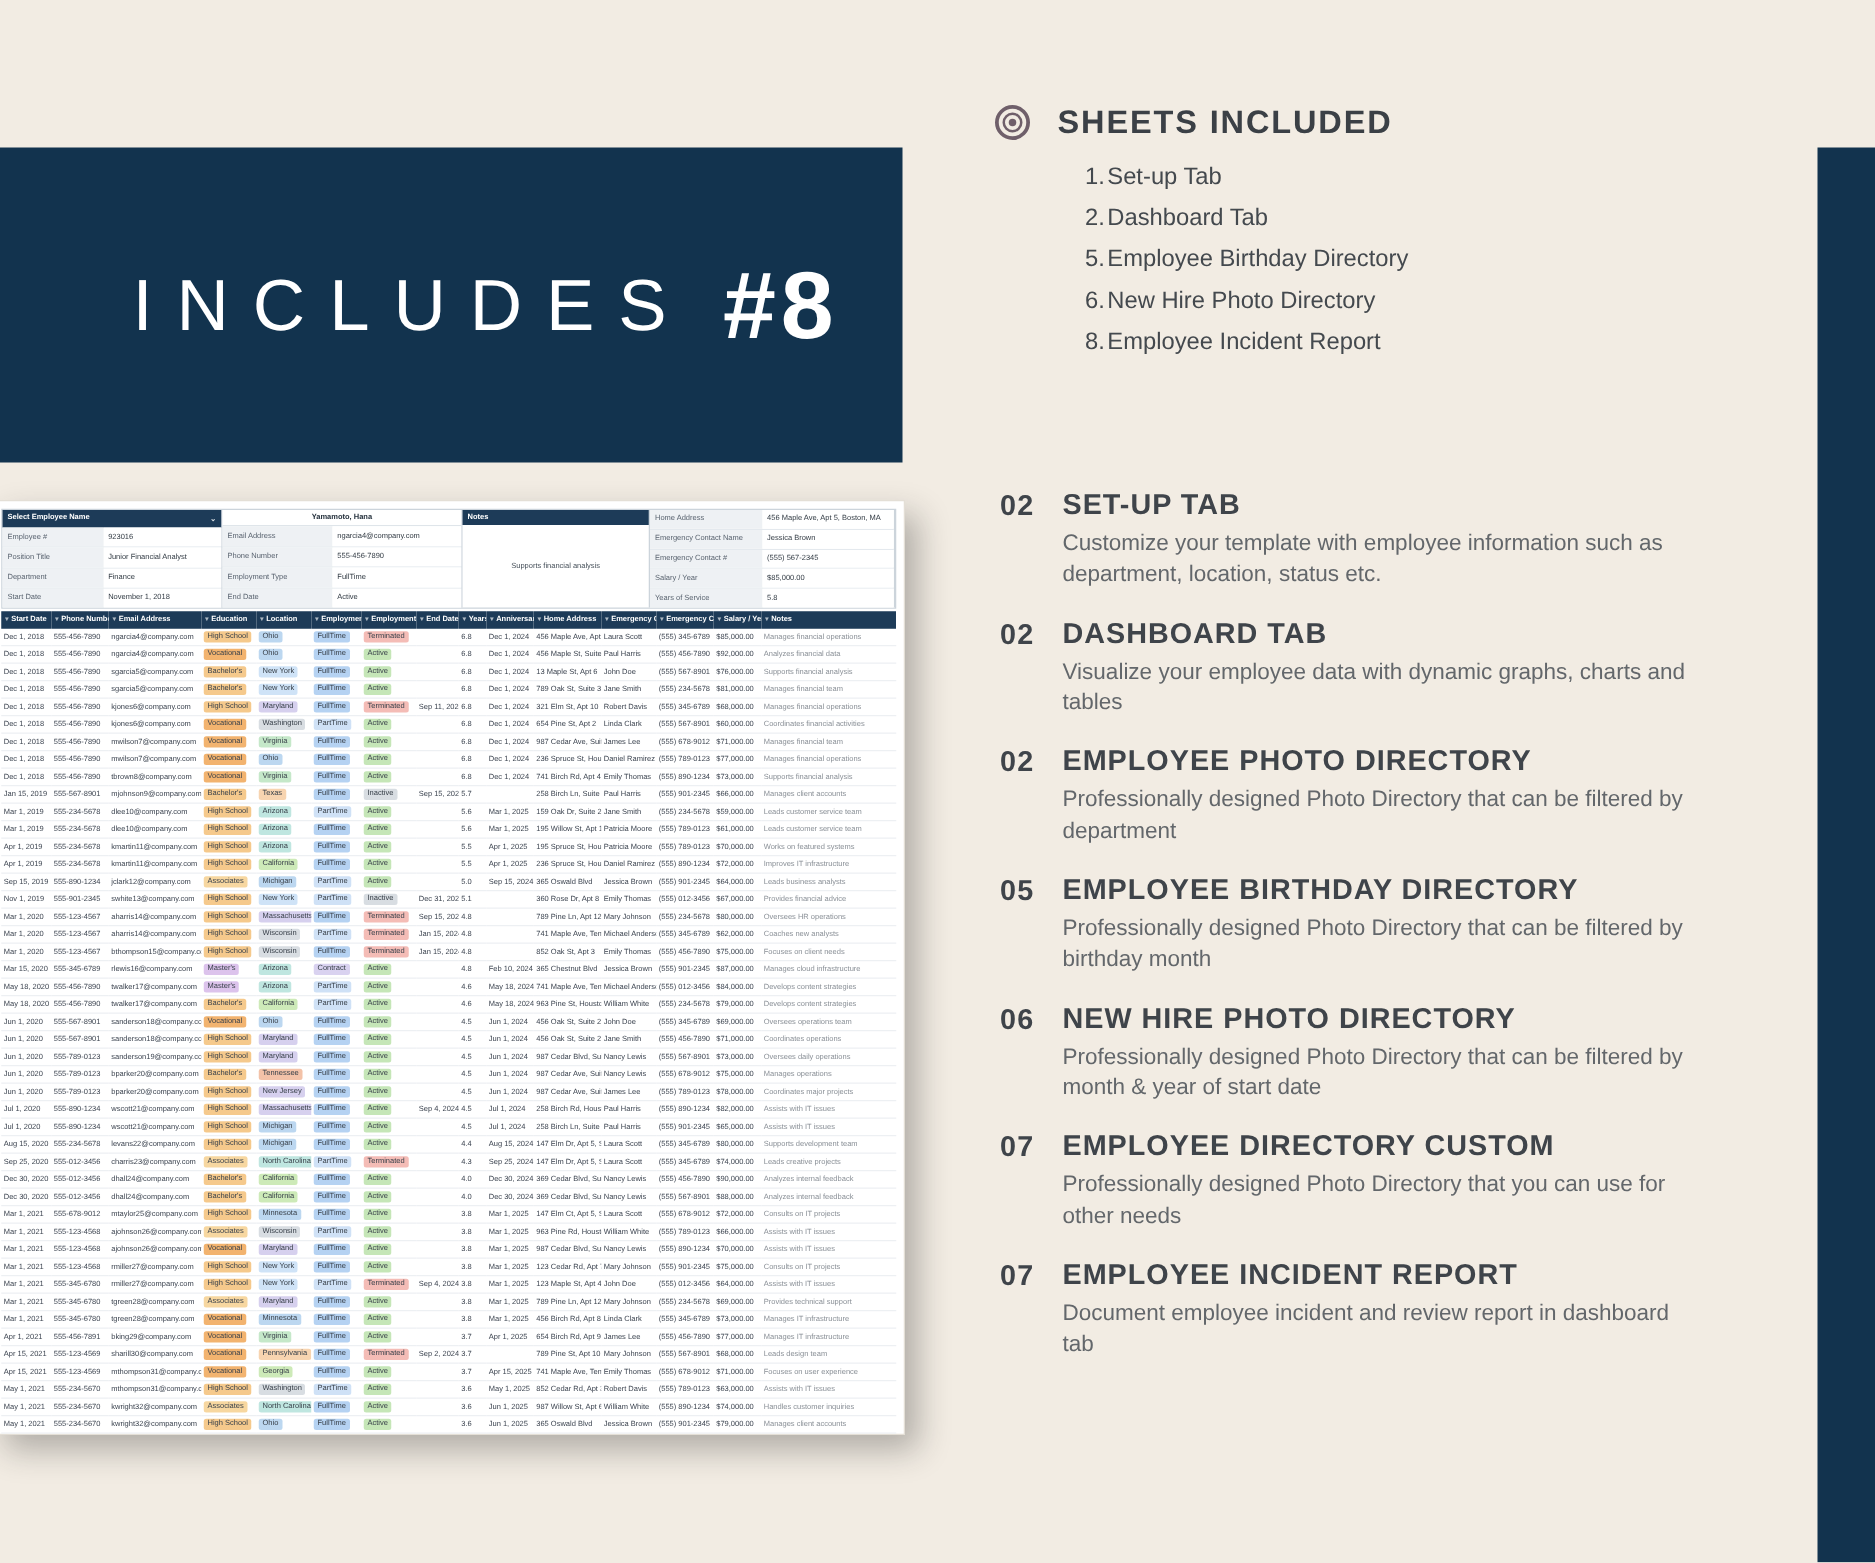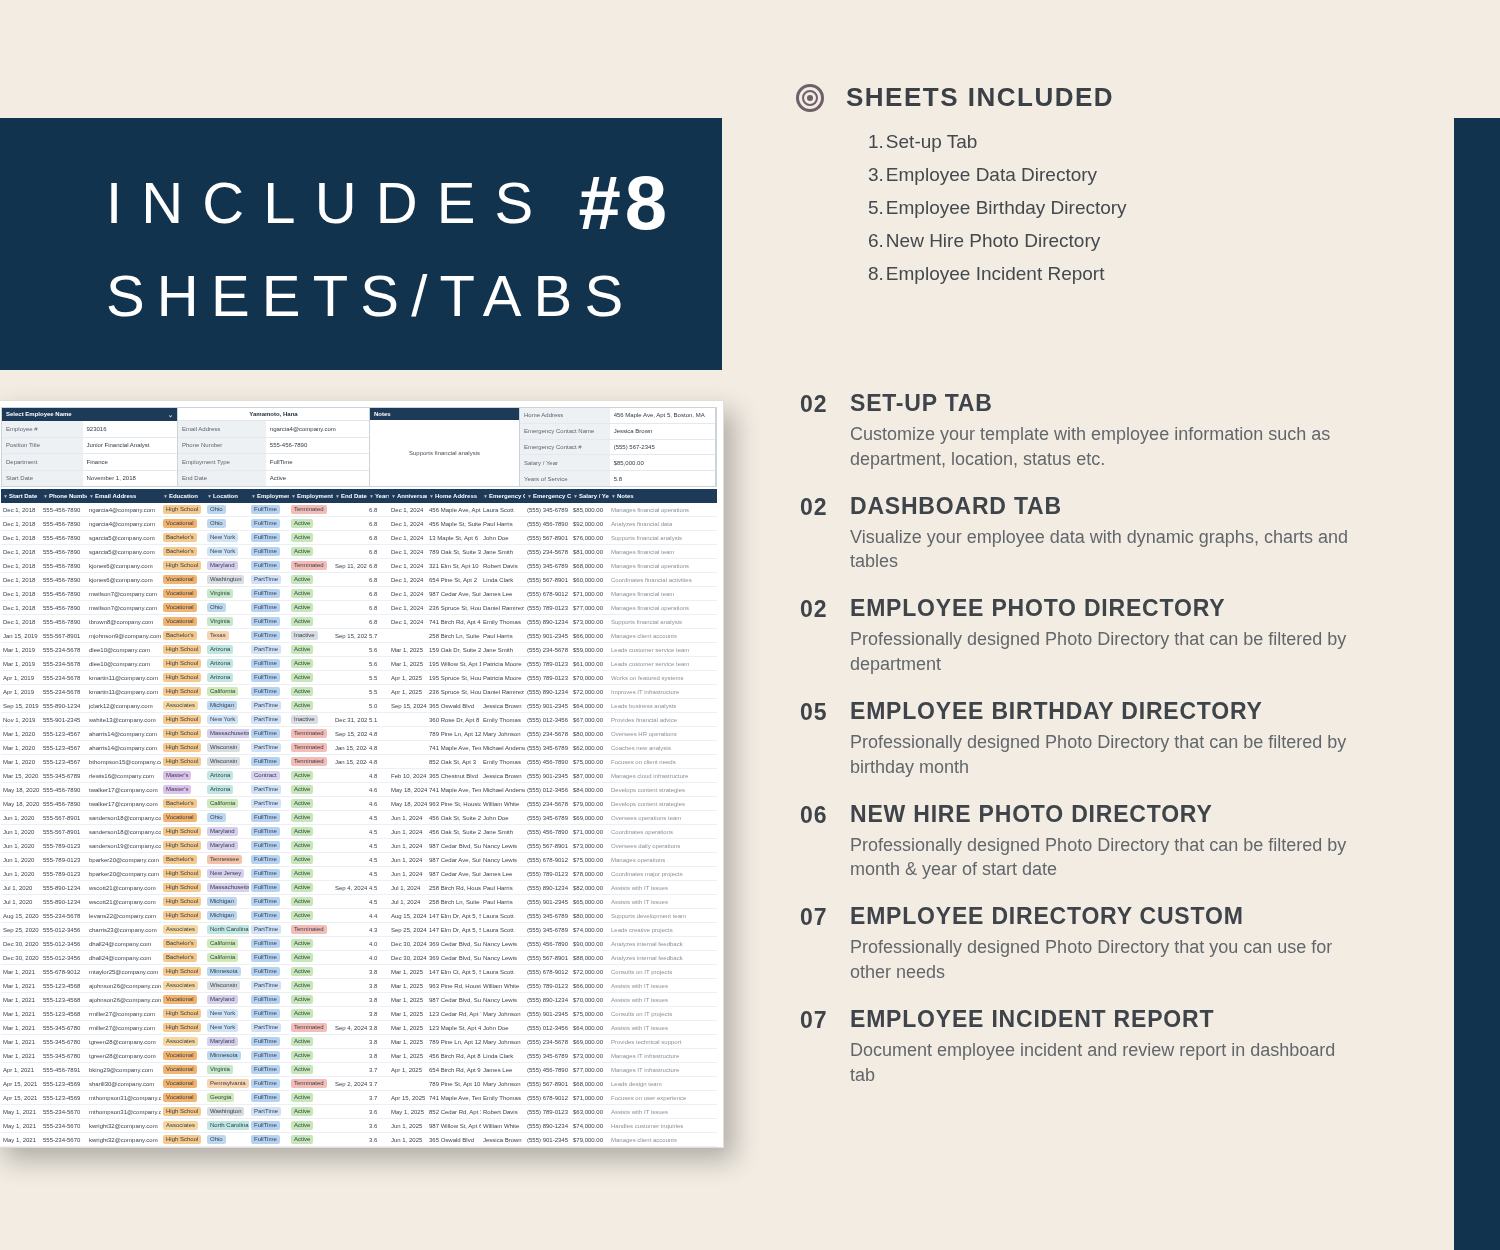--- a/index.html
+++ b/index.html
@@ -68,33 +68,32 @@
 </head>
 <body>
 
 <div class="canvas">
 
   <div class="banner">
     <div class="banner-line1">
       <span class="banner-thin">INCLUDES</span>
       <span class="banner-bold">#8</span>
     </div>
-    <div class="banner-line2">SHEETS/TABS</div>
   </div>
 
   <div class="right-strip"></div>
 
   <div class="sheets-included">
     <div class="si-header">
       <span class="bullseye"></span>
       <span class="si-title">SHEETS INCLUDED</span>
     </div>
     <ol class="si-list" id="si-list">
         <li><span class="li-num">1.</span><span>Set-up Tab</span></li>
-        <li><span class="li-num">3.</span><span>Employee Data Directory</span></li>
+        <li><span class="li-num">2.</span><span>Dashboard Tab</span></li>
         <li><span class="li-num">5.</span><span>Employee Birthday Directory</span></li>
         <li><span class="li-num">6.</span><span>New Hire Photo Directory</span></li>
         <li><span class="li-num">8.</span><span>Employee Incident Report</span></li>
       </ol>
   </div>
 
   <div class="sections" id="sections">
       <div class="feature">
         <div class="f-num">02</div>
         <div class="f-body">

